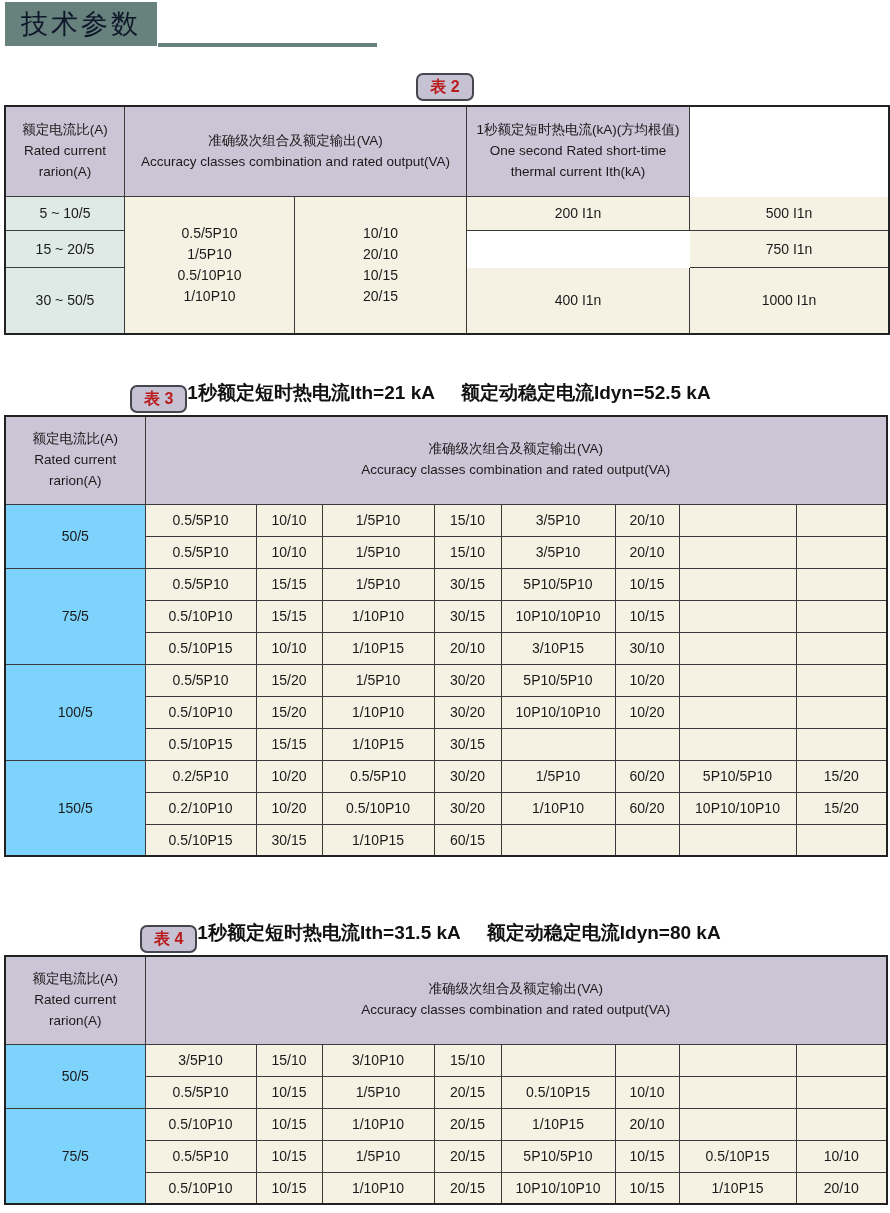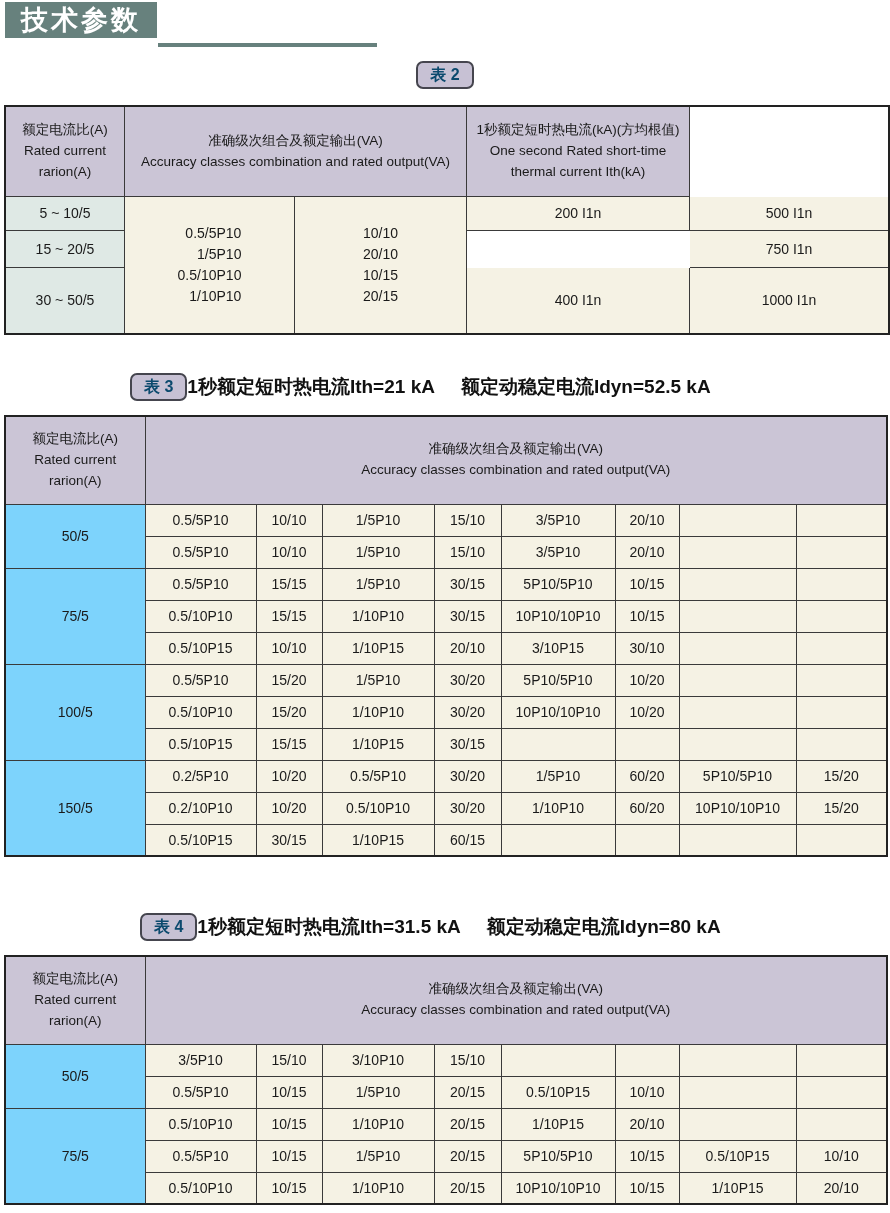--- a/index.html
+++ b/index.html
@@ -3,35 +3,35 @@
 <meta charset="utf-8">
 <style>
   html,body{margin:0;padding:0;background:#ffffff;}
   .page{
     position:relative;width:890px;height:1213px;background:#ffffff;
     font-family:"Liberation Sans","DejaVu Sans",sans-serif;color:#1a1a1a;
     overflow:hidden;
   }
   
   .title-zh{
-    position:absolute;left:5px;top:2px;width:152px;height:36px;
-    background:#67817d;color:#ffffff;font-size:27px;font-weight:bold;
+    position:absolute;left:5px;top:2px;width:152px;height:44px;
+    background:#67817d;color:#0f172a;font-size:27px;font-weight:normal;
     display:flex;align-items:center;justify-content:center;letter-spacing:3px;
   }
   .title-en{
     position:absolute;left:170px;top:9px;font-size:24px;color:#161616;
     letter-spacing:0.5px;
   }
   .title-underline{
     position:absolute;left:158px;top:43px;width:219px;height:4px;background:#67817d;
   }
   
   .badge{
     display:inline-block;background:#c7c1d4;border:2px solid #45454e;border-radius:7px;
-    padding:2px 12px;font-size:16px;font-weight:bold;color:#0c4a6e;line-height:20px;
+    padding:2px 12px;font-size:16px;font-weight:bold;color:#b91c1c;line-height:20px;margin-top:12px;
   }
   .badge2-row{position:absolute;left:0;top:61px;width:100%;text-align:center;}
   .caption-row{position:absolute;display:flex;align-items:center;}
   .caption3{left:130px;top:373px;}
   .caption4{left:140px;top:913px;}
   .caption-text{font-size:19px;font-weight:bold;color:#111;}
   .caption-text span{margin-right:26px;}
   .caption-text span:last-child{margin-right:0;}
   
   .t2{
@@ -45,21 +45,21 @@
       "r2 aa ab t2 d2"
       "r3 aa ab t3 d3";
   }
   .t2 .cell{
     border-right:1px solid #3a3a3a;border-bottom:1px solid #3a3a3a;
     display:flex;flex-direction:column;align-items:center;justify-content:center;
     text-align:center;font-size:14px;line-height:1.5;
   }
   .t2 .hd{background:#cbc5d6;font-size:13.5px;line-height:1.55;}
   .t2 .ratio{background:#dfe9e5;}
-  .t2 .val{background:#f5f2e4;text-align:right;}
+  .t2 .val{background:#f5f2e4;}
   .t2 .no-r{border-right:none;}
   .t2 .no-b{border-bottom:none;}
   .a-h1{grid-area:h1}.a-h2{grid-area:h2}.a-h3{grid-area:h3}.a-h4{grid-area:h4}
   .a-r1{grid-area:r1}.a-r2{grid-area:r2}.a-r3{grid-area:r3}
   .a-aa{grid-area:aa}.a-ab{grid-area:ab}
   .a-t1{grid-area:t1}.a-t2{grid-area:t2}.a-t3{grid-area:t3}
   .a-d1{grid-area:d1}.a-d2{grid-area:d2}.a-d3{grid-area:d3}
   .lines{line-height:26px;}
   
   table.big{

